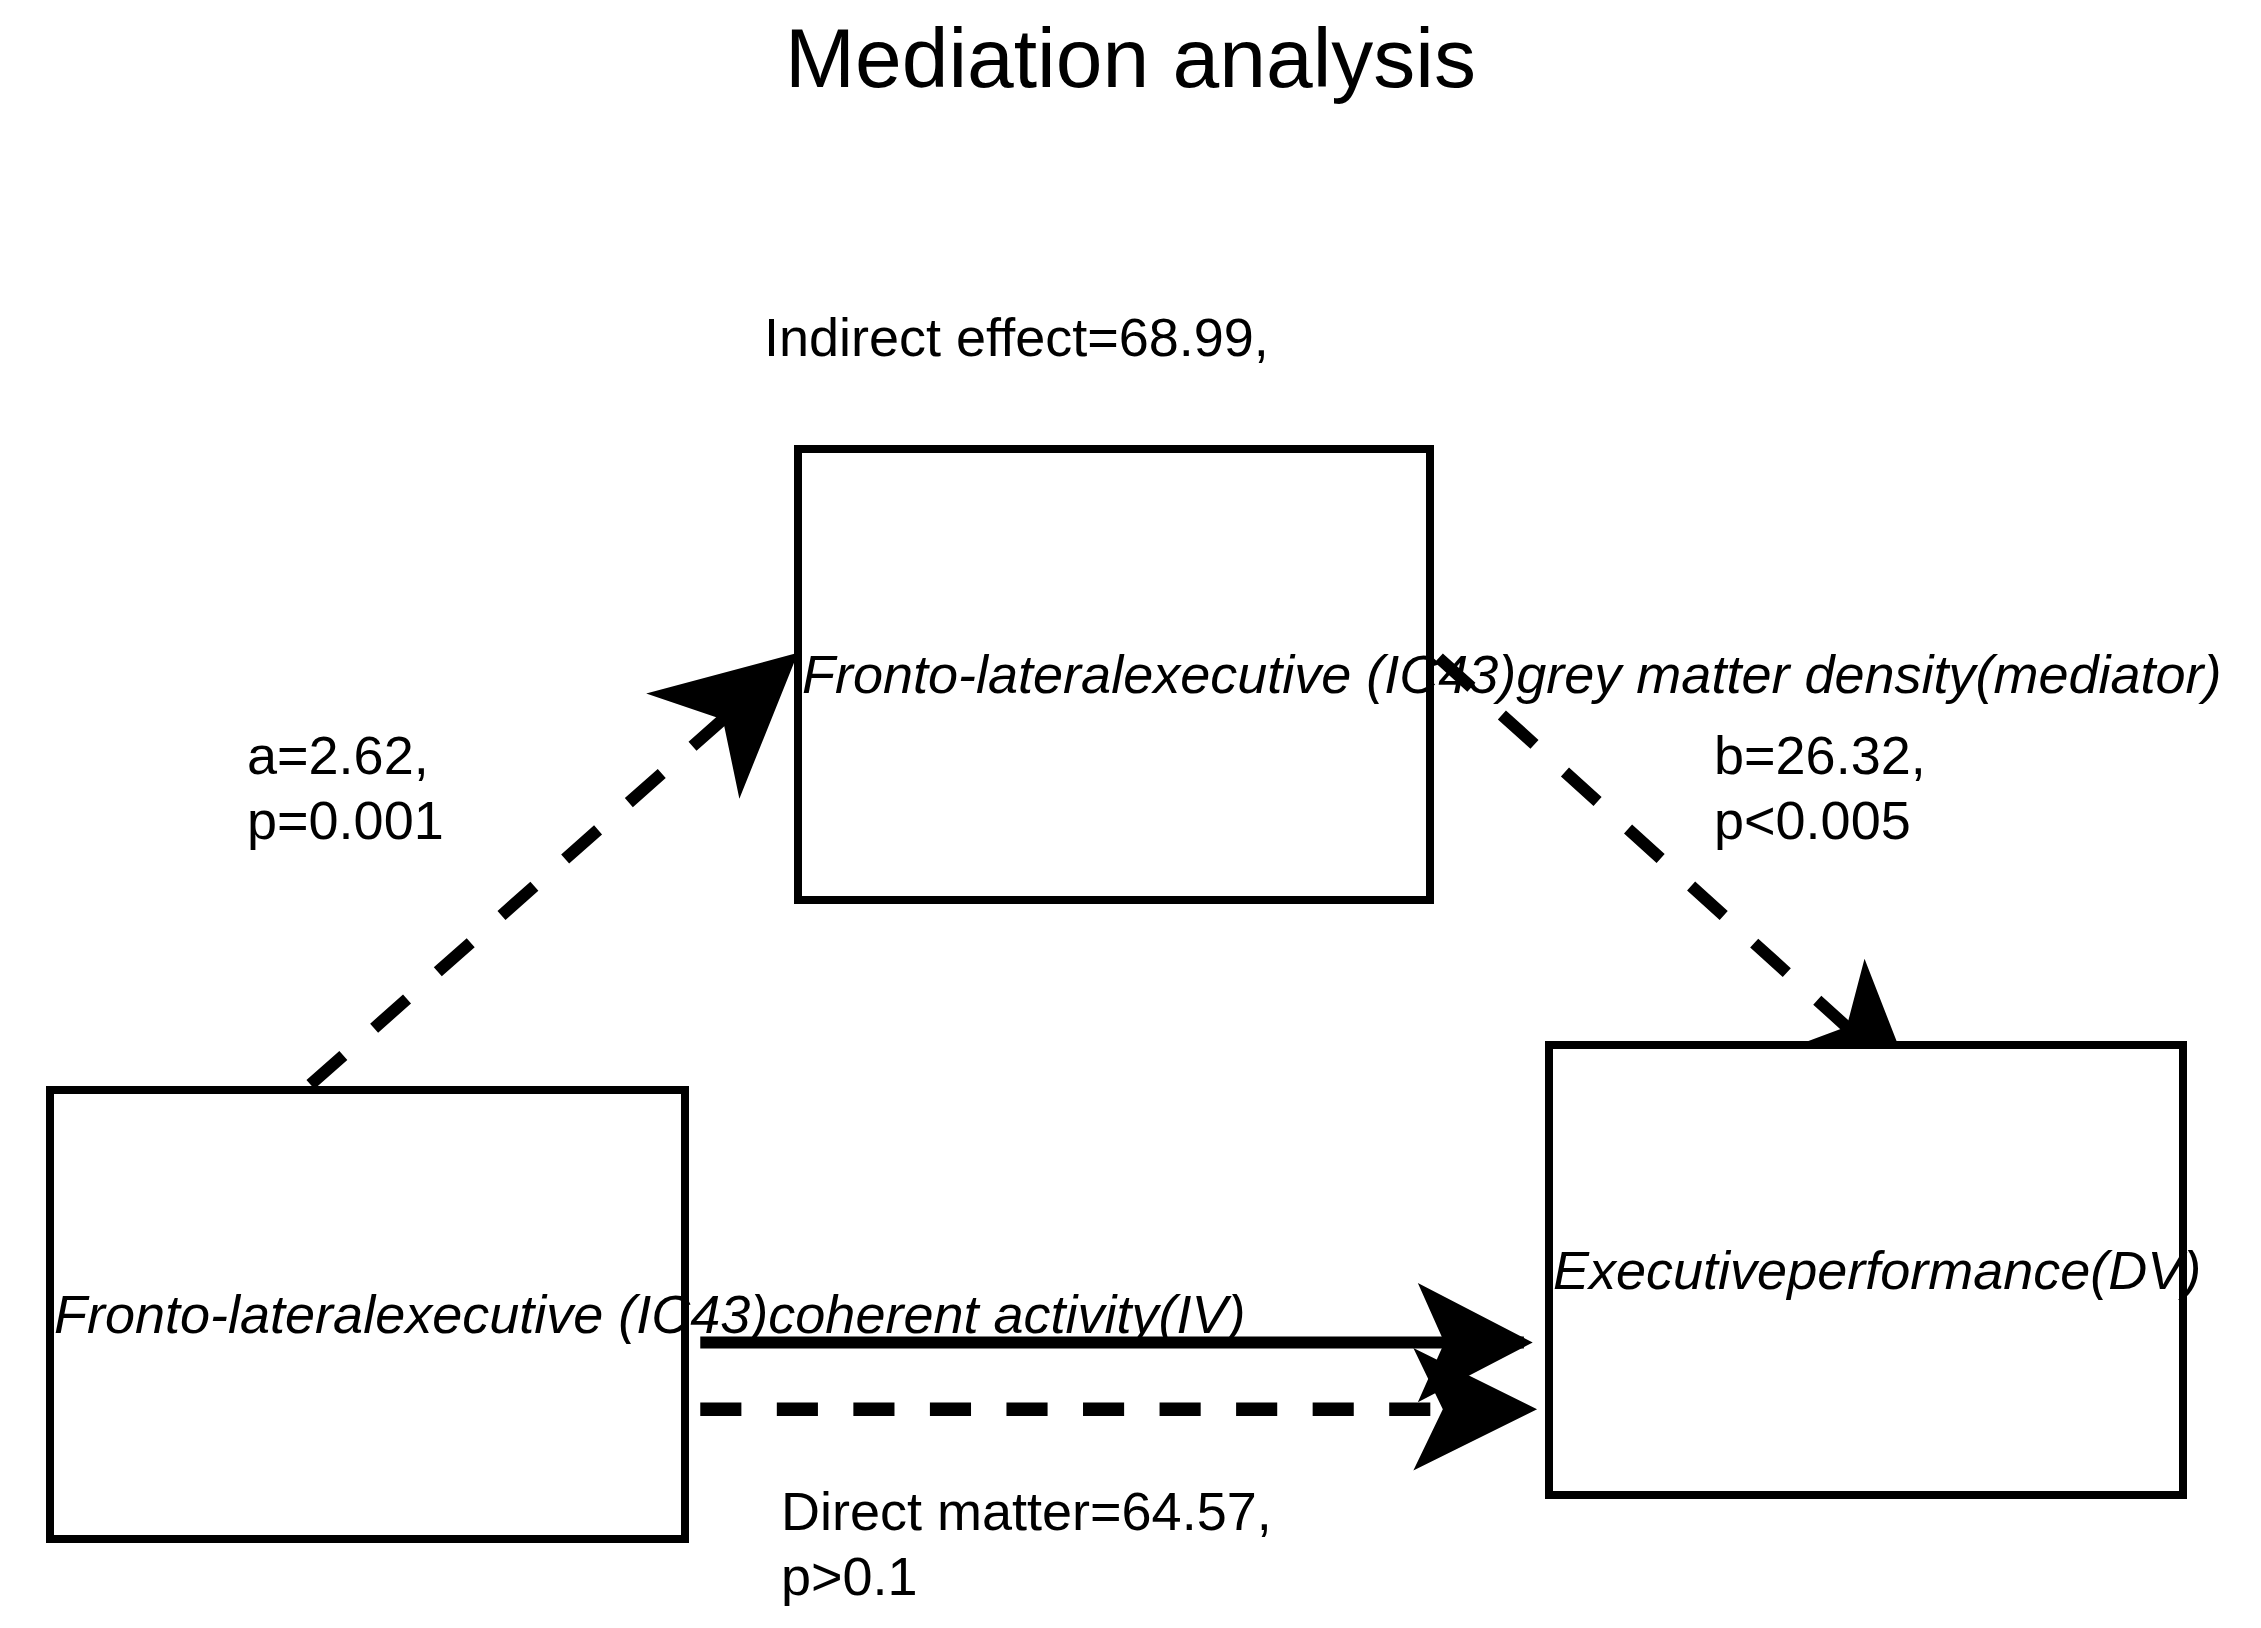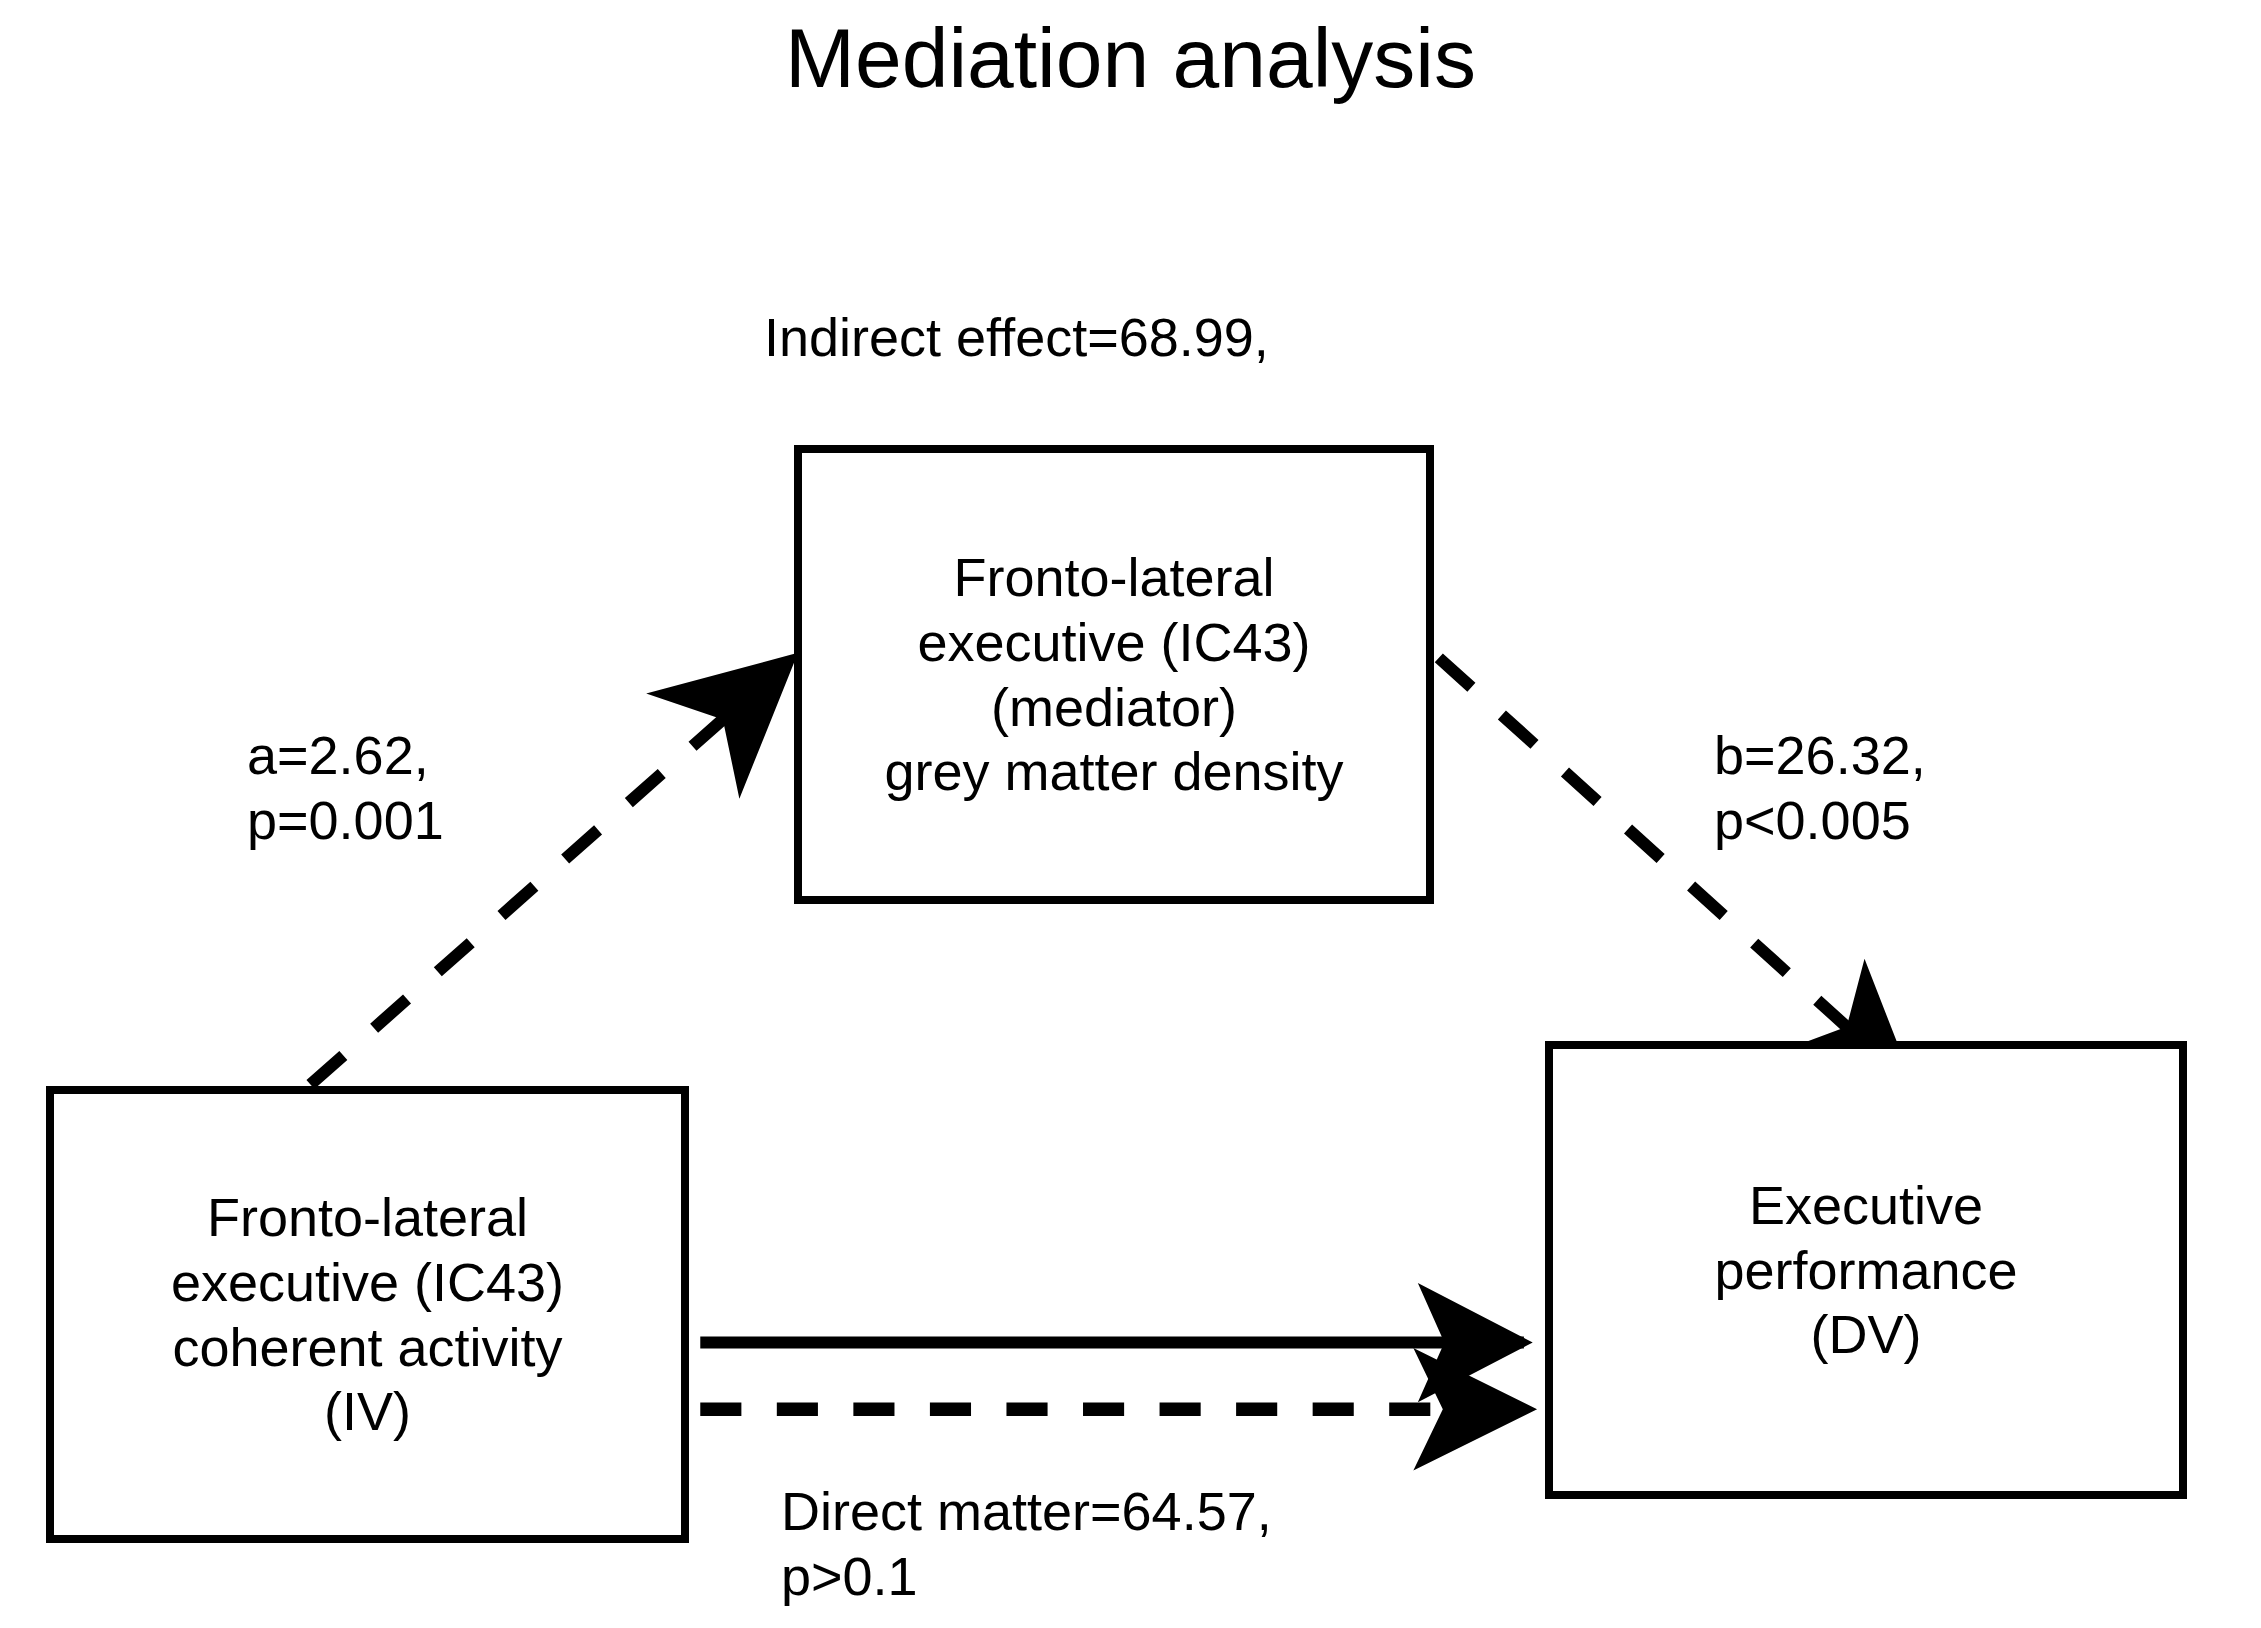--- a/index.html
+++ b/index.html
@@ -27,24 +27,25 @@
     width: 2261px;
     height: 1629px;
     pointer-events: none;
   }
   .node-box {
     position: absolute;
     box-sizing: border-box;
     border: 8.5px solid #000000;
     background: #ffffff;
     display: flex;
-    flex-direction: column;
+    flex-direction: row;
     align-items: center;
-    justify-content: center;
+    justify-content: space-between;
     text-align: center;
+    font-style: italic;
   }
   .node-line {
     display: block;
     font-size: 54px;
     line-height: 1.20;
     white-space: nowrap;
     color: #000000;
   }
   .edge-label {
     position: absolute;
@@ -106,22 +107,22 @@
     <line x1="2030" y1="928" x2="2690" y2="1525" stroke="#000000" stroke-width="17" stroke-dasharray="62 58" stroke-linecap="butt" marker-end="url(#arrowDashB)"></line>
 
     <line x1="988" y1="1894" x2="2150" y2="1894" stroke="#000000" stroke-width="17" stroke-linecap="butt" marker-end="url(#arrowSolid)"></line>
 
     <line x1="988" y1="1988" x2="2152" y2="1988" stroke="#000000" stroke-width="19" stroke-dasharray="58 50" stroke-linecap="butt" marker-end="url(#arrowDashDirect)"></line>
   </svg>
 
   <div class="node-box" id="node-mediator">
     <span class="node-line">Fronto-lateral</span>
     <span class="node-line">executive (IC43)</span>
+    <span class="node-line">grey matter density</span>
     <span class="node-line">(mediator)</span>
-    <span class="node-line">grey matter density</span>
   </div>
 
   <div class="node-box" id="node-iv">
     <span class="node-line">Fronto-lateral</span>
     <span class="node-line">executive (IC43)</span>
     <span class="node-line">coherent activity</span>
     <span class="node-line">(IV)</span>
   </div>
 
   <div class="node-box" id="node-dv">

